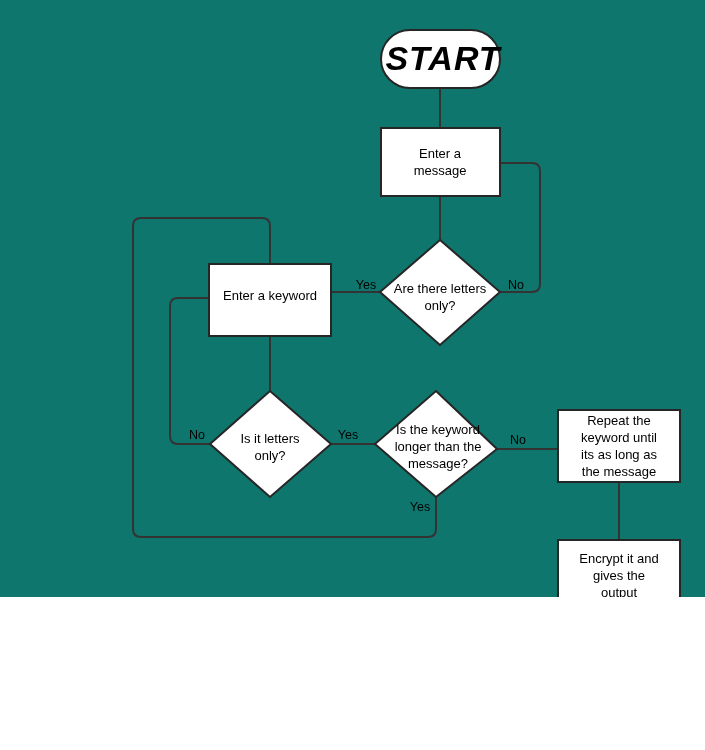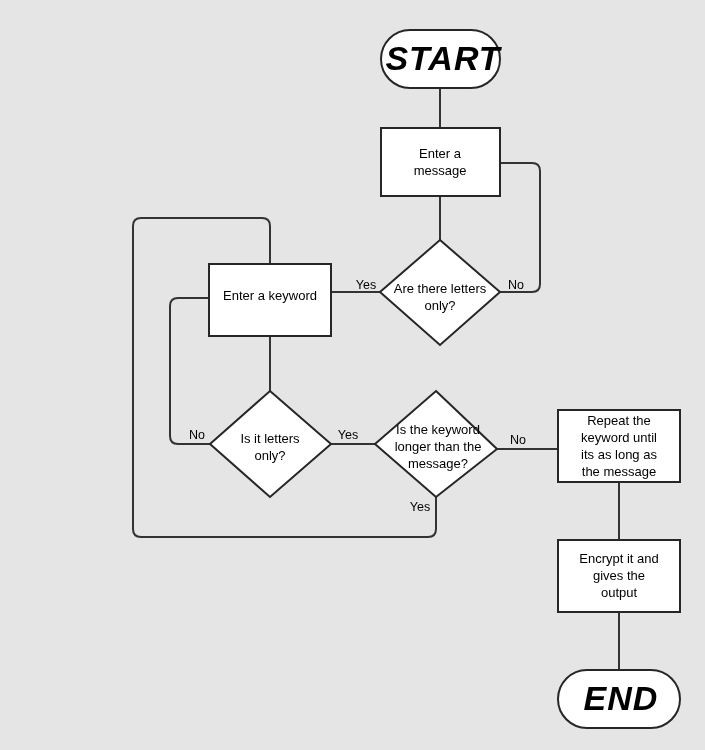--- a/index.html
+++ b/index.html
@@ -3,22 +3,22 @@
 <meta charset="utf-8">
 <style>
   html, body {
     margin: 0;
     padding: 0;
     background: #ffffff;
   }
   #canvas {
     position: relative;
     width: 705px;
-    height: 750px;
-    background: #e5e5e5;
+    height: 597px;
+    background: #0f766e;
     overflow: hidden;
   }
   svg#flow {
     display: block;
     width: 705px;
     height: 750px;
   }
   .shape-stroke {
     fill: #ffffff;
     stroke: #262626;

